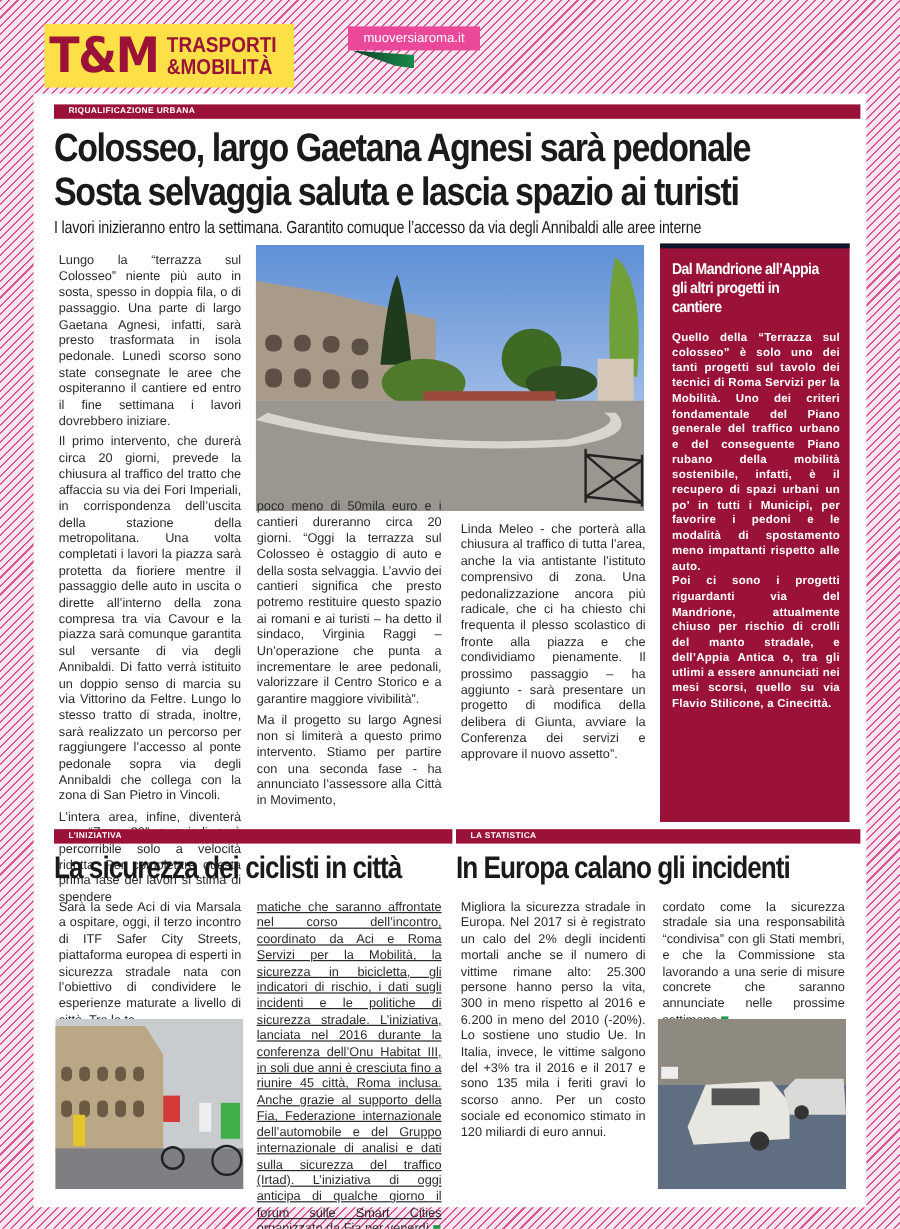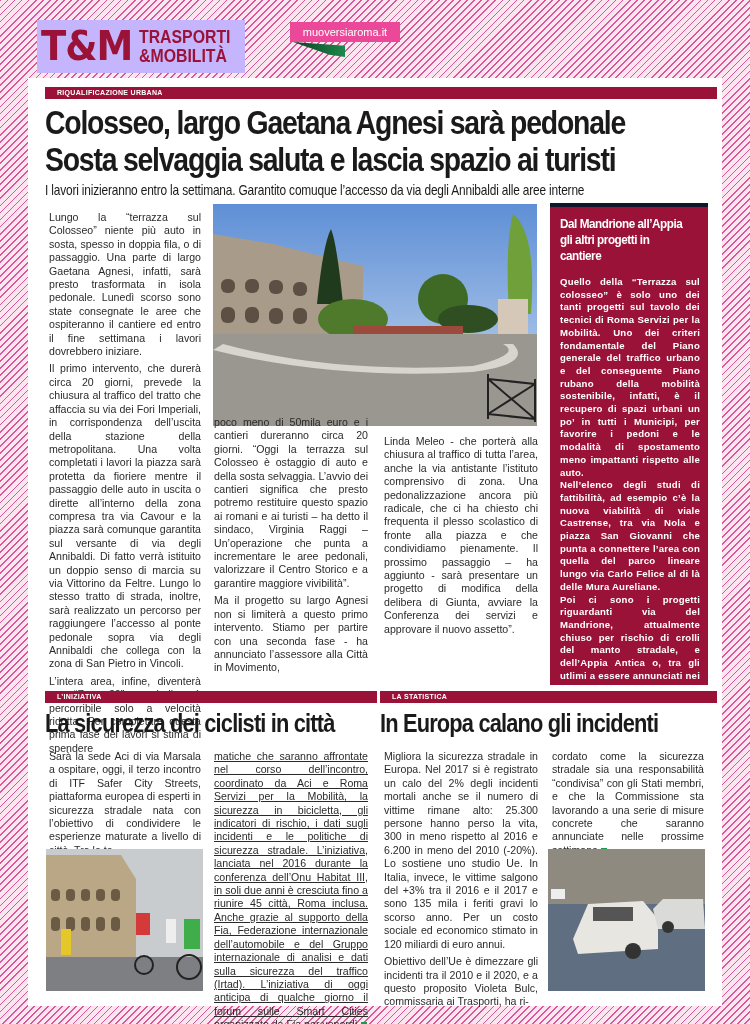--- a/index.html
+++ b/index.html
@@ -4,21 +4,21 @@
 <style>
   html, body { margin: 0; padding: 0; }
   body {
     width: 750px; height: 1024px; overflow: hidden; position: relative;
     background-color: #fbe6f0;
     background-image: repeating-linear-gradient(135deg, #d9569a 0px, #d9569a 1.2px, transparent 1.2px, transparent 5px);
     font-family: "Liberation Sans", sans-serif;
   }
   .logo-box {
     position: absolute; left: 37px; top: 20px; width: 208px; height: 53px;
-    background: #c4b5fd; display: flex; align-items: center;
+    background: #fde047; display: flex; align-items: center;
   }
   .logo-tm {
     font-family: "DejaVu Sans", sans-serif; font-weight: bold; font-size: 37px;
     color: #9b1238; letter-spacing: -1px; margin-left: 4px; line-height: 1;
     transform: scaleY(1.1);
   }
   .logo-words {
     margin-left: 7px; color: #9b1238; font-weight: bold; font-size: 18px;
     line-height: 19px; font-family: "Liberation Sans", sans-serif; transform: scaleX(0.88); transform-origin: left;
   }
@@ -145,21 +145,20 @@
   <p>Linda Meleo - che porterà alla chiusura al traffico di tutta l’area, anche la via antistante l’istituto comprensivo di zona. Una pedonalizzazione ancora più radicale, che ci ha chiesto chi frequenta il plesso scolastico di fronte alla piazza e che condividiamo pienamente. Il prossimo passaggio – ha aggiunto - sarà presentare un progetto di modifica della delibera di Giunta, avviare la Conferenza dei servizi e approvare il nuovo assetto”.</p>
 </div>
 
 <div class="sidebar">
   <div class="sidebar-title">
     <div>Dal Mandrione all’Appia</div>
     <div>gli altri progetti in cantiere</div>
   </div>
   <div class="sidebar-body">
     <p>Quello della “Terrazza sul colosseo” è solo uno dei tanti progetti sul tavolo dei tecnici di Roma Servizi per la Mobilità. Uno dei criteri fondamentale del Piano generale del traffico urbano e del conseguente Piano rubano della mobilità sostenibile, infatti, è il recupero di spazi urbani un po’ in tutti i Municipi, per favorire i pedoni e le modalità di spostamento meno impattanti rispetto alle auto.</p>
-    <p>Nell’elenco degli studi di fattibilità, ad esempio c’è la nuova viabilità di viale Castrense, tra via Nola e piazza San Giovanni che punta a connettere l’area con quella del parco lineare lungo via Carlo Felice al di là delle Mura Aureliane.</p>
     <p>Poi ci sono i progetti riguardanti via del Mandrione, attualmente chiuso per rischio di crolli del manto stradale, e dell’Appia Antica o, tra gli utlimi a essere annunciati nei mesi scorsi, quello su via Flavio Stilicone, a Cinecittà.</p>
   </div>
 </div>
 
 <div class="section-bar" style="left:45px; top:691px; width:320px;">L’INIZIATIVA</div>
 <div class="headline2" style="left:45px; top:708px;">La sicurezza dei ciclisti in città</div>
 <div class="col" style="left:45px; top:746px; width:160px;">
   <p>Sarà la sede Aci di via Marsala a ospitare, oggi, il terzo incontro di ITF Safer City Streets, piattaforma europea di esperti in sicurezza stradale nata con l’obiettivo di condividere le esperienze maturate a livello di città. Tra le te-</p>
 </div>
 <div class="photo" style="left:46px; top:849px; width:157px; height:142px;">
@@ -188,21 +187,20 @@
   </svg>
 </div>
 <div class="col" style="left:210px; top:746px; width:162px;text-decoration:underline;">
   <p><span>matiche che saranno affrontate nel corso dell’incontro, coordinato da Aci e Roma Servizi per la Mobilità, la sicurezza in bicicletta, gli indicatori di rischio, i dati sugli incidenti e le politiche di sicurezza stradale. L’iniziativa, lanciata nel 2016 durante la conferenza dell’Onu Habitat III, in soli due anni è cresciuta fino a riunire 45 città, Roma inclusa. Anche grazie al supporto della Fia, Federazione internazionale dell’automobile e del Gruppo internazionale di analisi e dati sulla sicurezza del traffico (Irtad). L’iniziativa di oggi anticipa di qualche giorno il forum sulle Smart Cities organizzato da Fia per venerdì</span><span class="endmark"></span></p>
 </div>
 
 <div class="section-bar" style="left:380px; top:691px; width:325px;">LA STATISTICA</div>
 <div class="headline2" style="left:380px; top:708px;">In Europa calano gli incidenti</div>
 <div class="col" style="left:380px; top:746px; width:162px;">
   <p>Migliora la sicurezza stradale in Europa. Nel 2017 si è registrato un calo del 2% degli incidenti mortali anche se il numero di vittime rimane alto: 25.300 persone hanno perso la vita, 300 in meno rispetto al 2016 e 6.200 in meno del 2010 (-20%). Lo sostiene uno studio Ue. In Italia, invece, le vittime salgono del +3% tra il 2016 e il 2017 e sono 135 mila i feriti gravi lo scorso anno. Per un costo sociale ed economico stimato in 120 miliardi di euro annui.</p>
-  <p>Obiettivo dell’Ue è dimezzare gli incidenti tra il 2010 e il 2020, e a questo proposito Violeta Bulc, commissaria ai Trasporti, ha ri-</p>
 </div>
 <div class="col" style="left:548px; top:746px; width:160px;">
   <p><span>cordato come la sicurezza stradale sia una responsabilità “condivisa” con gli Stati membri, e che la Commissione sta lavorando a una serie di misure concrete che saranno annunciate nelle prossime settimane</span><span class="endmark"></span></p>
 </div>
 <div class="photo" style="left:548px; top:849px; width:157px; height:142px;">
   <svg width="157" height="142" viewBox="0 0 157 142">
     <rect width="157" height="142" fill="#b8bcc0"></rect>
     <rect x="0" y="0" width="157" height="55" fill="#8f8a80"></rect>
     <rect x="0" y="55" width="157" height="87" fill="#5f6e80"></rect>
     <rect x="3" y="40" width="14" height="10" fill="#eee"></rect>

